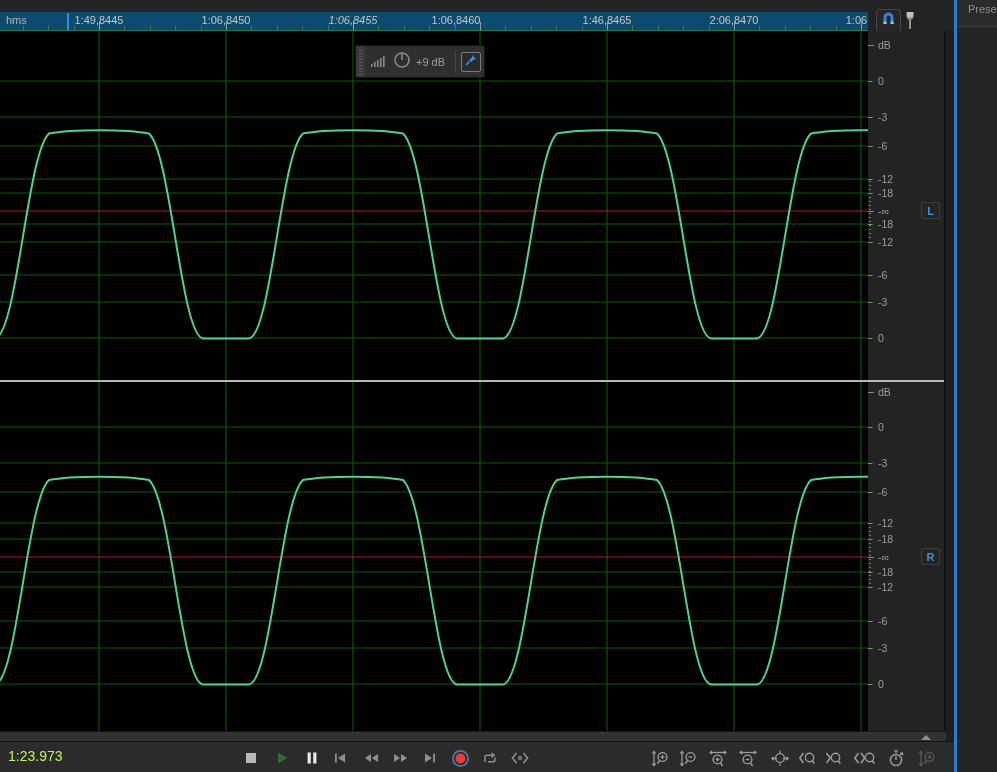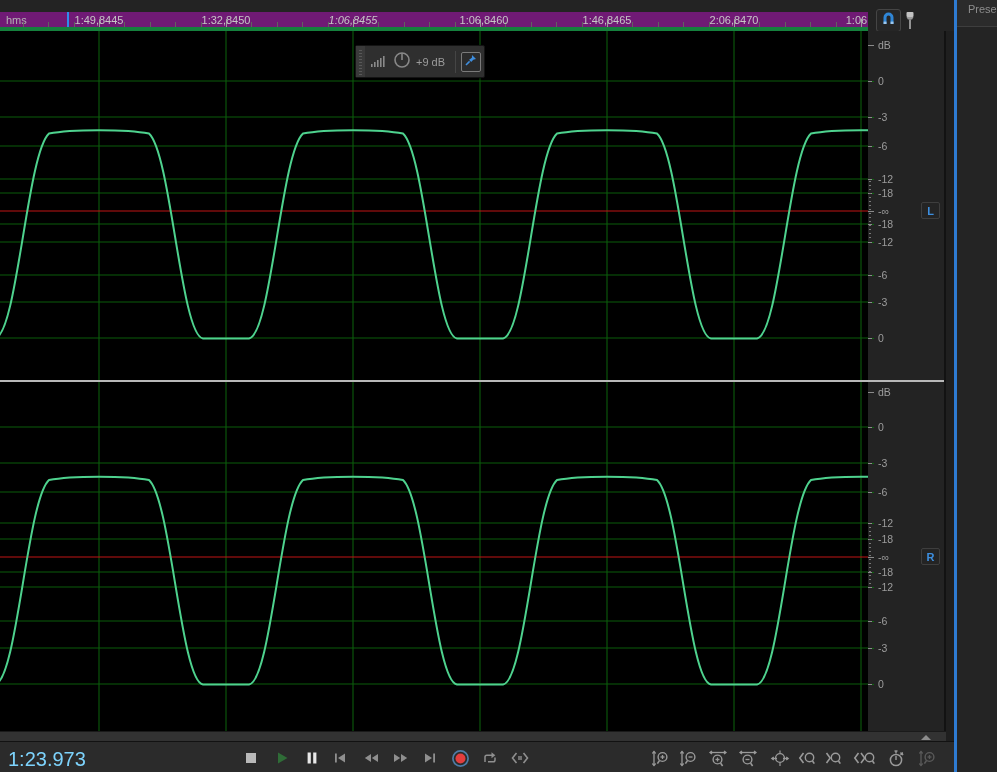--- a/index.html
+++ b/index.html
@@ -2,22 +2,22 @@
 <html><head>
 <meta charset="utf-8">
 <style>
   html,body{margin:0;padding:0;background:#1f1f1f;}
   *{box-sizing:border-box;}
   .app{position:relative;width:997px;height:772px;background:#1f1f1f;overflow:hidden;
        font-family:"Liberation Sans",sans-serif;-webkit-font-smoothing:antialiased;}
 
   
   .topbar{position:absolute;left:0;top:0;width:997px;height:31px;background:#232323;}
-  .ruler{position:absolute;left:0;top:12px;width:868px;height:19px;background:#701a75;
-         border-bottom:4px solid #15803d;overflow:hidden;}
+  .ruler{position:absolute;left:0;top:12px;width:868px;height:19px;background:#0c4a6e;
+         border-bottom:1px solid #15803d;overflow:hidden;}
   .ruler-unit{position:absolute;left:6px;top:2px;font-size:11px;color:#b4b4b4;}
   .tick-major{position:absolute;bottom:0;width:1px;height:8px;background:#9b9b9b;}
   .tick-minor{position:absolute;bottom:0;width:1px;height:5px;background:#616161;}
   .tick-label{position:absolute;top:2px;font-size:11px;color:#c6c6c6;transform:translateX(-50%);white-space:nowrap;}
   .playhead{position:absolute;bottom:0;width:2px;height:17px;background:#2f8ceb;}
 
   
   .snap-btn{position:absolute;left:876px;top:9px;width:25px;height:23px;background:#262626;
             border:1px solid #454545;border-radius:3px;display:flex;align-items:center;justify-content:center;}
   .marker-pin{position:absolute;left:903px;top:11px;width:14px;height:20px;}
@@ -48,21 +48,21 @@
   .hud-grip{width:9px;height:100%;background:#3a3a3a;
             background-image:repeating-linear-gradient(to bottom,#585858 0 1px,transparent 1px 3px);
             background-size:3px 100%;background-position:3px 4px;background-repeat:no-repeat;}
   .hud-text{font-size:11px;color:#9c9c9c;margin-left:5px;}
   .hud-sep{width:1px;height:22px;background:#454545;margin-left:10px;}
   .hud-pin-btn{width:20px;height:20px;margin-left:5px;background:#2b2b2b;border:1px solid #7a7a7a;
                border-radius:2px;display:flex;align-items:center;justify-content:center;}
 
   
   .transport{position:absolute;left:0;top:741px;width:954px;height:31px;background:#2b2b2b;border-top:1px solid #121212;}
-  .timecode{position:absolute;left:8px;top:6px;font-size:20px;color:#7dd3fc;}
+  .timecode{position:absolute;left:8px;top:6px;font-size:14px;color:#bef264;}
   .tbtn{position:absolute;top:4px;width:24px;height:24px;display:flex;align-items:center;justify-content:center;}
   .tbtn svg{display:block;}
   .tbtn.disabled{opacity:.42;}
 
   
   .focus-line{position:absolute;left:954px;top:0;width:3px;height:772px;background:#2e7bd2;}
   .right-panel{position:absolute;left:957px;top:0;width:40px;height:772px;background:#242424;}
   .right-panel-header{position:absolute;left:0;top:0;width:40px;height:26px;background:#2b2b2b;overflow:hidden;}
   .right-panel-title{position:absolute;left:11px;top:3px;font-size:11px;color:#8d8d8d;white-space:nowrap;}
   .right-panel-sep{position:absolute;left:0;top:26px;width:40px;height:1px;background:#3e3e3e;}
@@ -98,25 +98,25 @@
         <div class="tick-minor" style="left: 657.8px;"></div>
         <div class="tick-minor" style="left: 683.2px;"></div>
         <div class="tick-minor" style="left: 708.6px;"></div>
         <div class="tick-minor" style="left: 759.4px;"></div>
         <div class="tick-minor" style="left: 784.8px;"></div>
         <div class="tick-minor" style="left: 810.2px;"></div>
         <div class="tick-minor" style="left: 835.6px;"></div>
         <div class="tick-major" style="left: 99px;"></div>
         <span class="tick-label" style="left: 99px;">1:49,8445</span>
         <div class="tick-major" style="left: 226px;"></div>
-        <span class="tick-label" style="left: 226px;">1:32,8450</span>
+        <span class="tick-label" style="left: 226px;">1:06,8450</span>
         <div class="tick-major" style="left: 353px;"></div>
         <span class="tick-label" style="left: 353px; font-style: italic;">1:06,8455</span>
         <div class="tick-major" style="left: 480px;"></div>
-        <span class="tick-label" style="left: 484px;">1:06,8460</span>
+        <span class="tick-label" style="left: 456px;">1:06,8460</span>
         <div class="tick-major" style="left: 607px;"></div>
         <span class="tick-label" style="left: 607px;">1:46,8465</span>
         <div class="tick-major" style="left: 734px;"></div>
         <span class="tick-label" style="left: 734px;">2:06,8470</span>
         <div class="tick-major" style="left: 861px;"></div>
         <span class="tick-label" style="left: 861px;">1:06,8</span>
         <div class="playhead" style="left: 67px;"></div>
       </div>
     <div class="snap-btn">
       <span>

